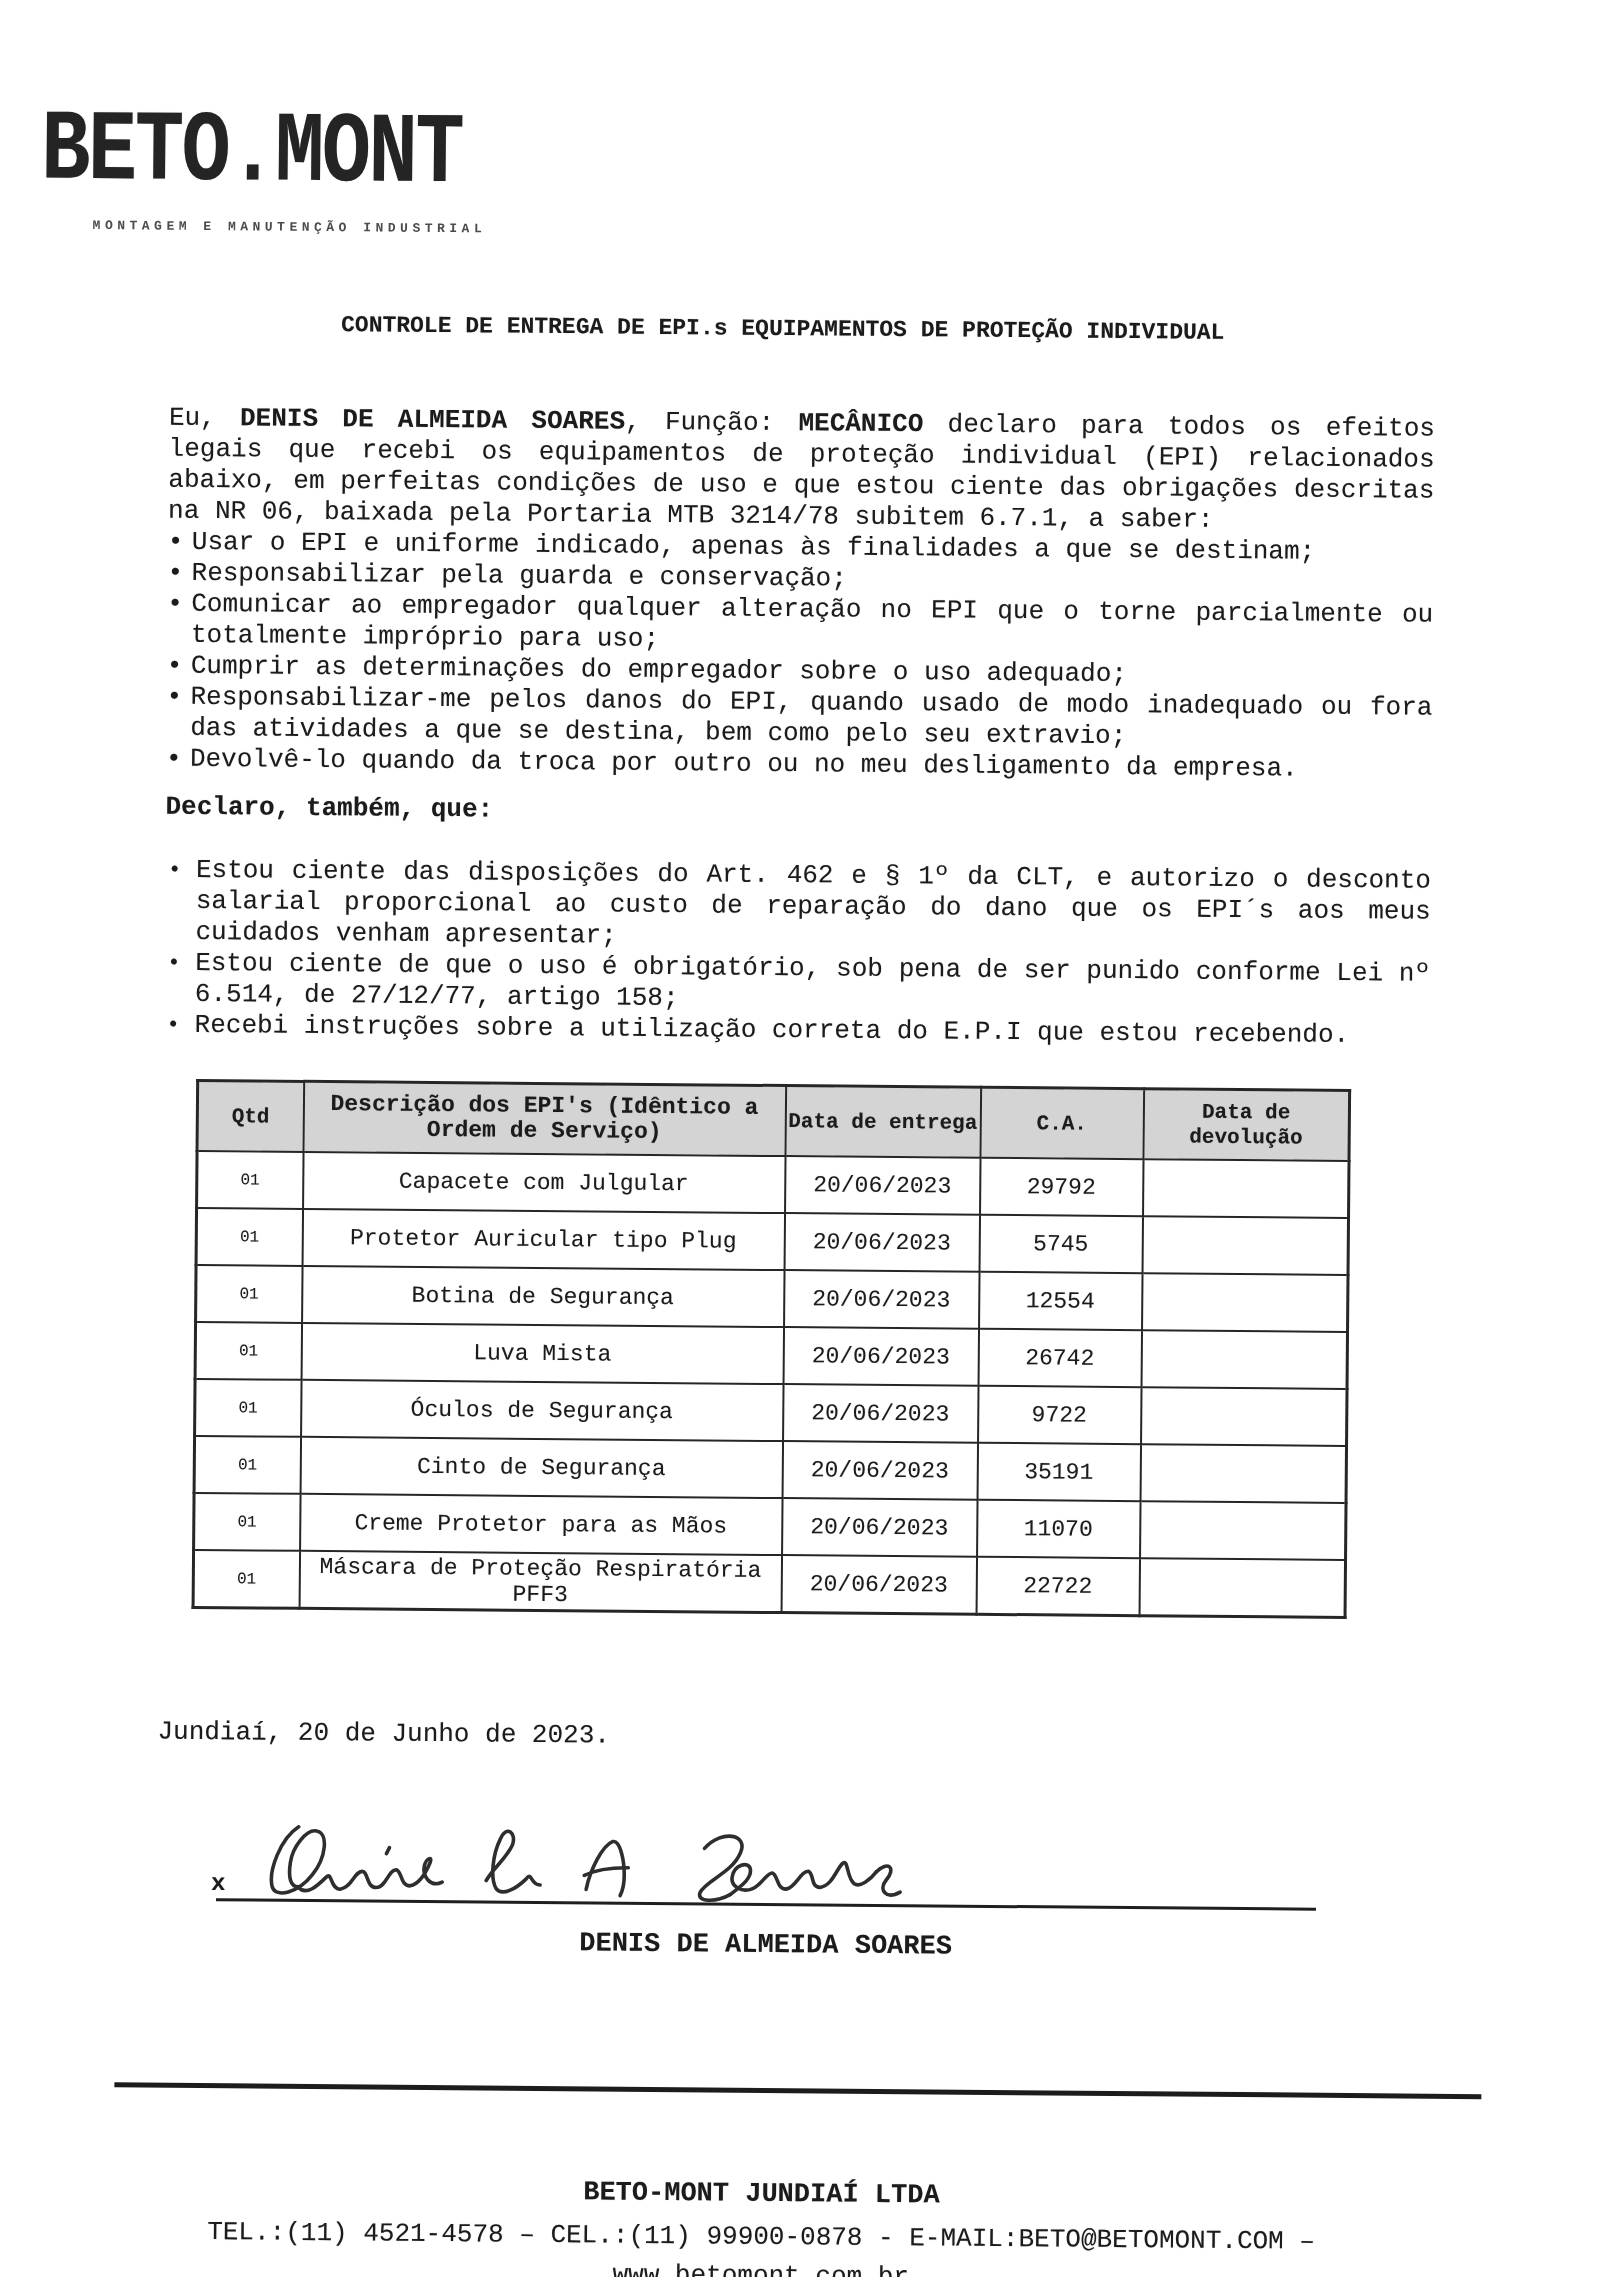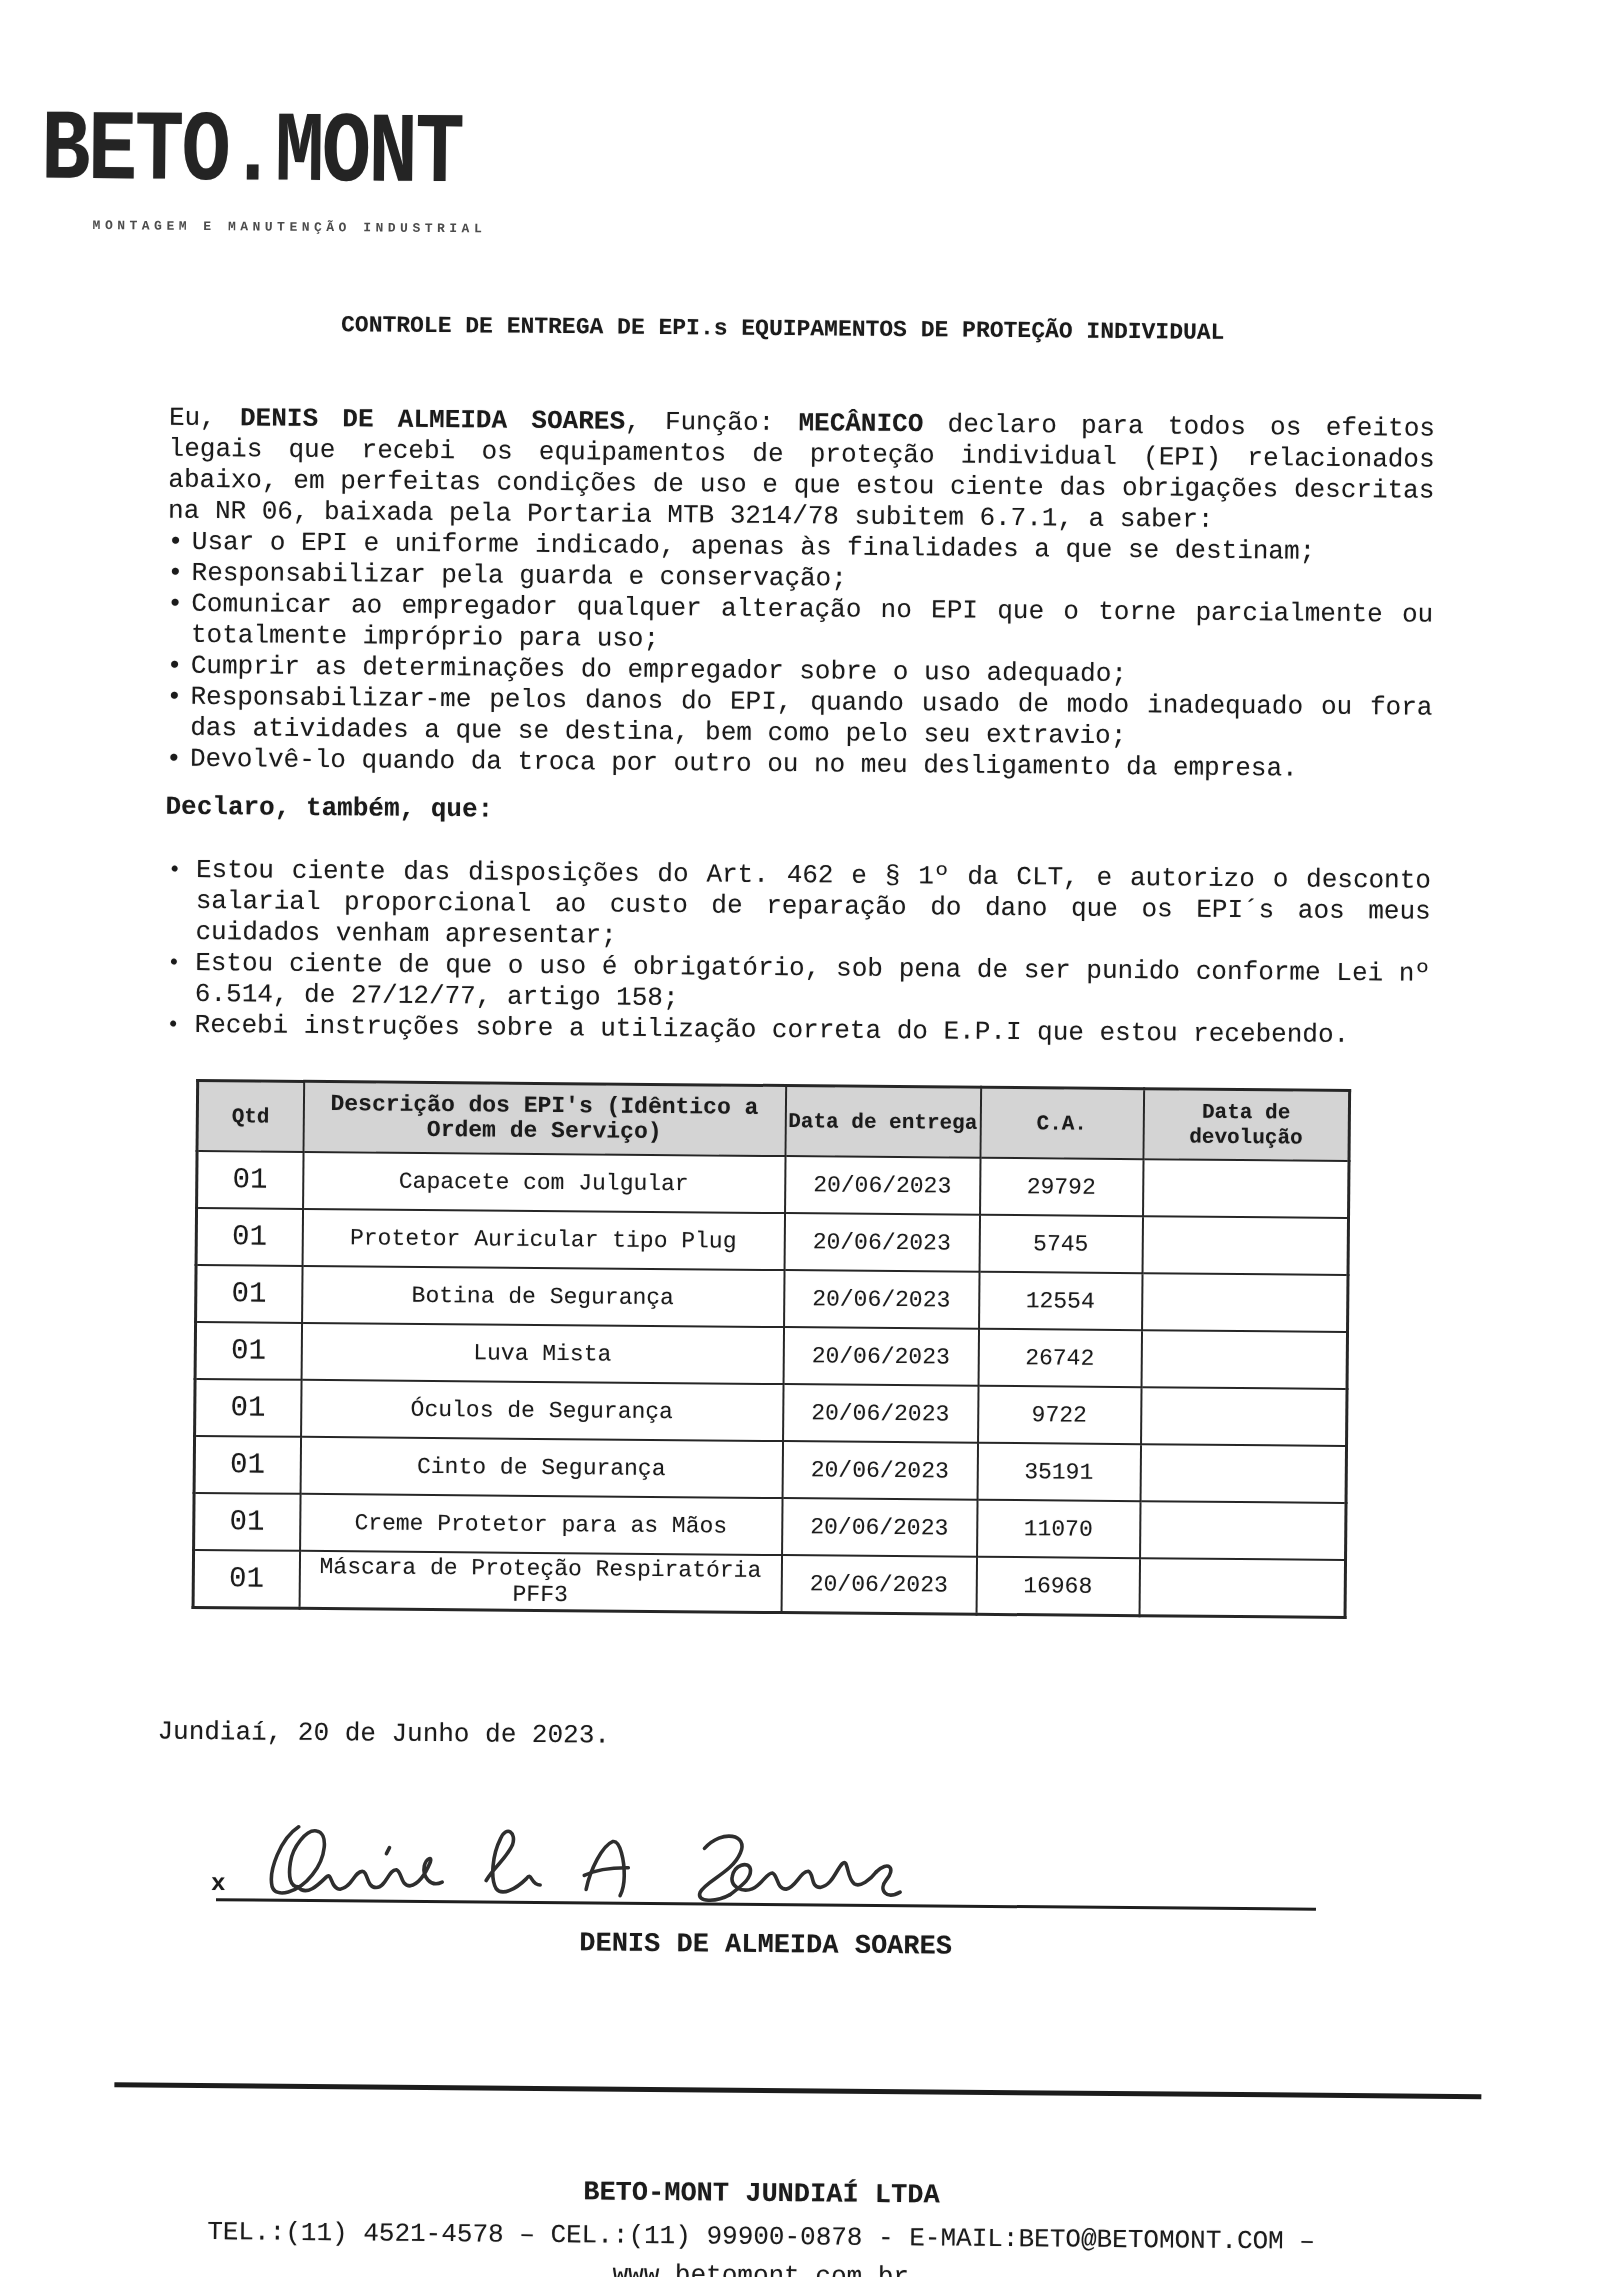--- a/index.html
+++ b/index.html
@@ -35,21 +35,21 @@
   ul.declarations li::before{content:"•";position:absolute;left:3px;top:0;font-size:22px;}
 
   
   table.epi{border-collapse:collapse;margin:38px 0 0 33px;table-layout:fixed;width:1152px;
             border:3px solid #262626;}
   table.epi th,table.epi td{border:2px solid #262626;text-align:center;vertical-align:middle;
             overflow:hidden;}
   table.epi thead th{background:#d4d4d4;height:66px;font-size:21px;font-weight:700;line-height:25px;}
   table.epi thead th.desc-h{font-size:23px;}
   table.epi tbody td{height:53px;font-size:23px;background:#ffffff;}
-  table.epi tbody td.qtd{font-size:29px;border-radius:20px;}
+  table.epi tbody td.qtd{font-size:16px;border-radius:20px;}
 
   .date-line{margin:108px 0 0 0;font-size:26px;line-height:31px;}
 
   
   .sig{position:relative;margin-top:55px;height:120px;}
   .sig-x{position:absolute;left:55px;bottom:26px;font-size:24px;font-weight:700;}
   .sig-rule{position:absolute;left:60px;bottom:22px;width:1100px;border-bottom:3px solid #1f1f1f;}
   .sig-svg{position:absolute;left:78px;bottom:12px;}
   .sig-name{width:1100px;margin-left:60px;text-align:center;font-size:27px;font-weight:700;
             margin-top:2px;}
@@ -158,21 +158,21 @@
             <td class="qtd">01</td>
             <td>Creme Protetor para as Mãos</td>
             <td>20/06/2023</td>
             <td>11070</td>
             <td></td>
           </tr>
           <tr>
             <td class="qtd">01</td>
             <td>Máscara de Proteção Respiratória PFF3</td>
             <td>20/06/2023</td>
-            <td>16968</td>
+            <td>22722</td>
             <td></td>
           </tr>
         </tbody>
       </table>
 
       <p class="date-line">Jundiaí, 20 de Junho de 2023.</p>
 
       <div class="sig">
         <span class="sig-x">x</span>
         <div class="sig-rule"></div>

